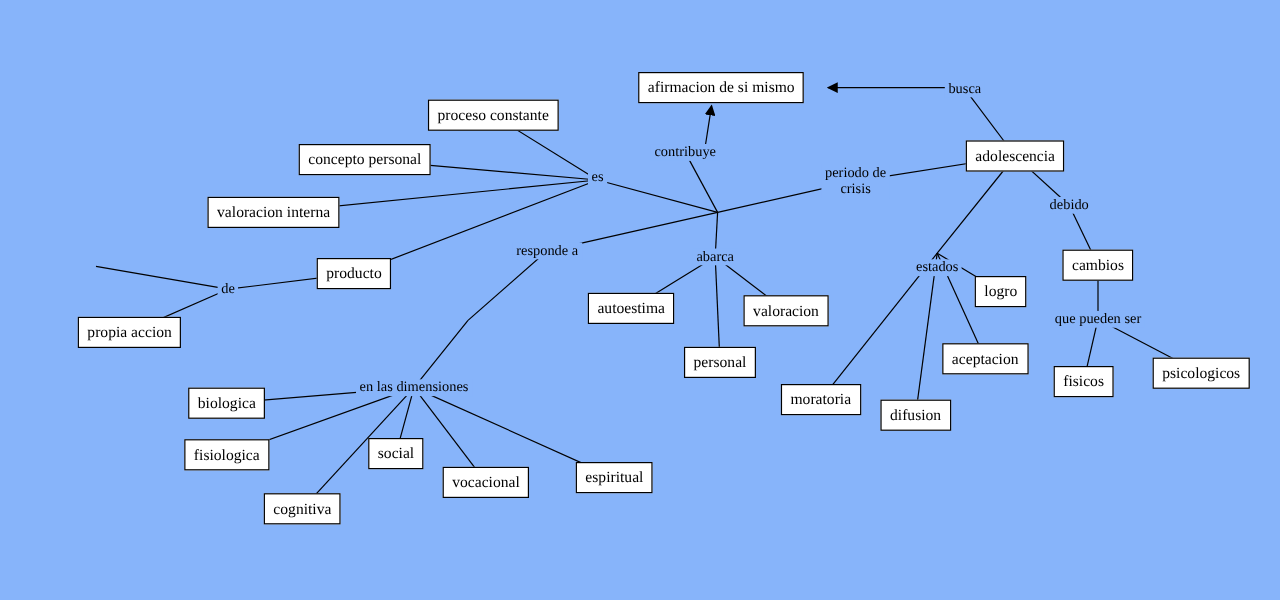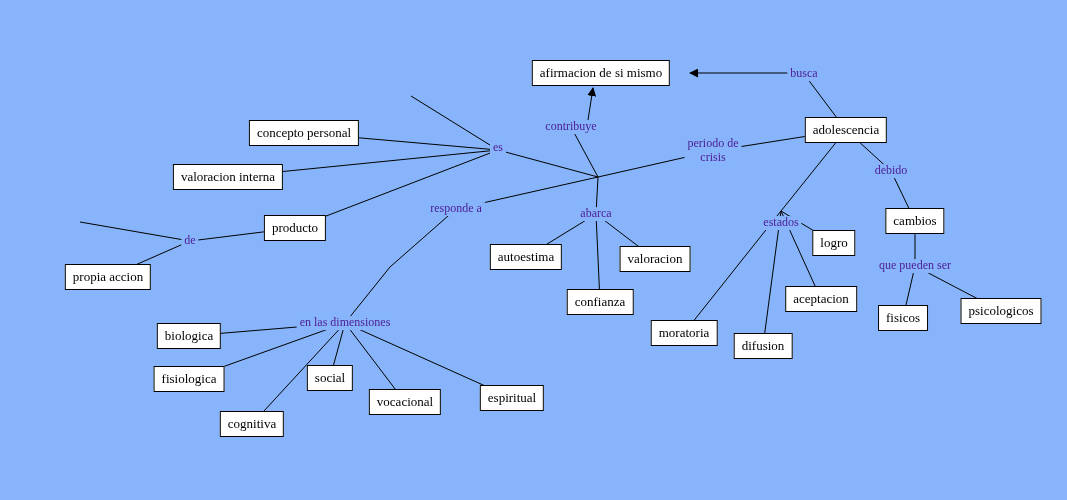--- a/index.html
+++ b/index.html
@@ -28,21 +28,21 @@
   .node--identidad {
     font: 15px "Liberation Sans", sans-serif;
     padding: 4px 11px;
   }
   .node--inquietud { padding: 3px 9px; }
   .node--inquietud .line2 { font-size: 15px; letter-spacing: 0.5px; }
   .link-label {
     position: absolute;
     transform: translate(-50%, -50%);
     background: var(--bg);
-    color: #4c1d95;
+    color: #000000;
     font: 12px "Liberation Serif", serif;
     padding: 0 3px;
     white-space: nowrap;
     text-align: center;
     line-height: 1.15;
   }
 </style>
 </head>
 <body>
 
@@ -115,27 +115,28 @@
   </div>
   <div class="link-label" style="left:456px;top:209px">responde a</div>
   <div class="link-label" style="left:596px;top:214px">abarca</div>
   <div class="link-label" style="left:781px;top:223px">estados</div>
   <div class="link-label" style="left:891px;top:171px">debido</div>
   <div class="link-label" style="left:190px;top:241px">de</div>
   <div class="link-label" style="left:915px;top:266px">que pueden ser</div>
   <div class="link-label" style="left:345px;top:323px">en las dimensiones</div>
 
   <div class="node" style="left:601px;top:73px">afirmacion de si mismo</div>
+  <div class="node" style="left:411px;top:96px">proceso constante</div>
   <div class="node" style="left:304px;top:133px">concepto personal</div>
   <div class="node" style="left:228px;top:177px">valoracion interna</div>
   <div class="node" style="left:108px;top:277px">propia accion</div>
   <div class="node" style="left:295px;top:228px">producto</div>
   <div class="node" style="left:526px;top:257px">autoestima</div>
   <div class="node" style="left:655px;top:259px">valoracion</div>
-  <div class="node" style="left:600px;top:302px">confianza</div>
+  <div class="node" style="left:600px;top:302px">personal</div>
   <div class="node" style="left:846px;top:130px">adolescencia</div>
   <div class="node" style="left:915px;top:221px">cambios</div>
   <div class="node" style="left:834px;top:243px">logro</div>
   <div class="node" style="left:821px;top:299px">aceptacion</div>
   <div class="node" style="left:684px;top:333px">moratoria</div>
   <div class="node" style="left:763px;top:346px">difusion</div>
   <div class="node" style="left:903px;top:318px">fisicos</div>
   <div class="node" style="left:1001px;top:311px">psicologicos</div>
   <div class="node" style="left:189px;top:336px">biologica</div>
   <div class="node" style="left:189px;top:379px">fisiologica</div>

